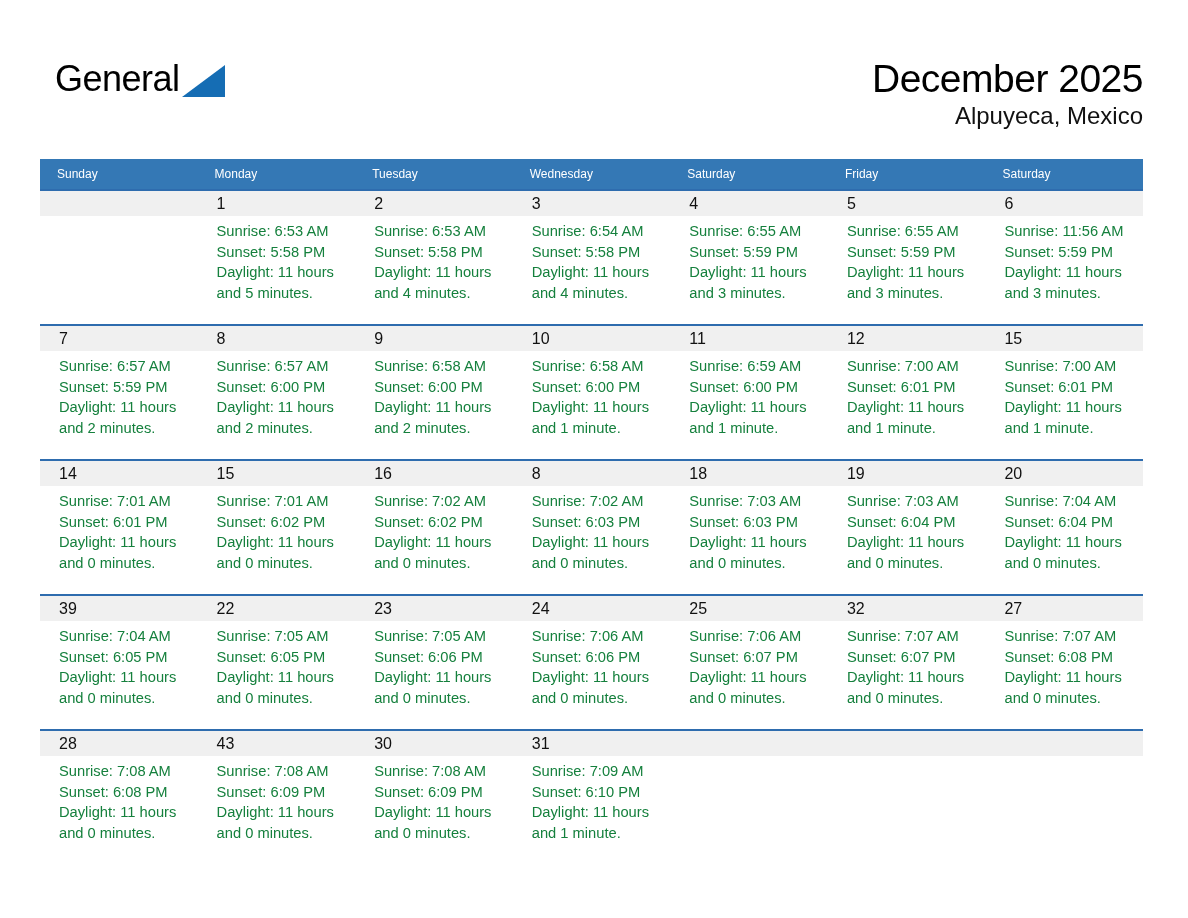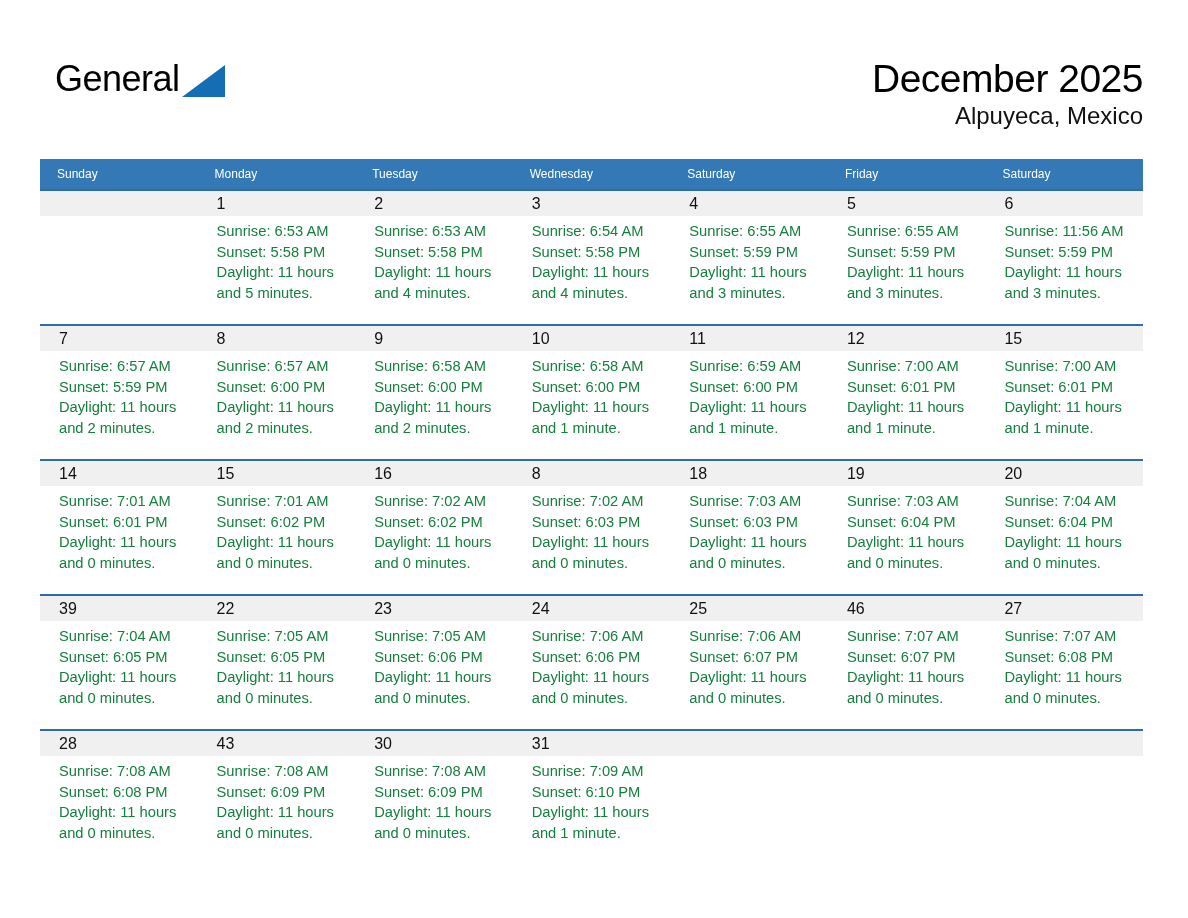--- a/index.html
+++ b/index.html
@@ -341,21 +341,21 @@
             </div>
             <div class="day-lines">
               <div class="day-line">Sunrise: 7:06 AM</div>
               <div class="day-line">Sunset: 6:07 PM</div>
               <div class="day-line">Daylight: 11 hours</div>
               <div class="day-line">and 0 minutes.</div>
             </div>
           </div>
           <div class="day-cell">
             <div class="day-band">
-              <span class="day-number">46</span>
+              <span class="day-number">32</span>
             </div>
             <div class="day-lines">
               <div class="day-line">Sunrise: 7:07 AM</div>
               <div class="day-line">Sunset: 6:07 PM</div>
               <div class="day-line">Daylight: 11 hours</div>
               <div class="day-line">and 0 minutes.</div>
             </div>
           </div>
           <div class="day-cell">
             <div class="day-band">

